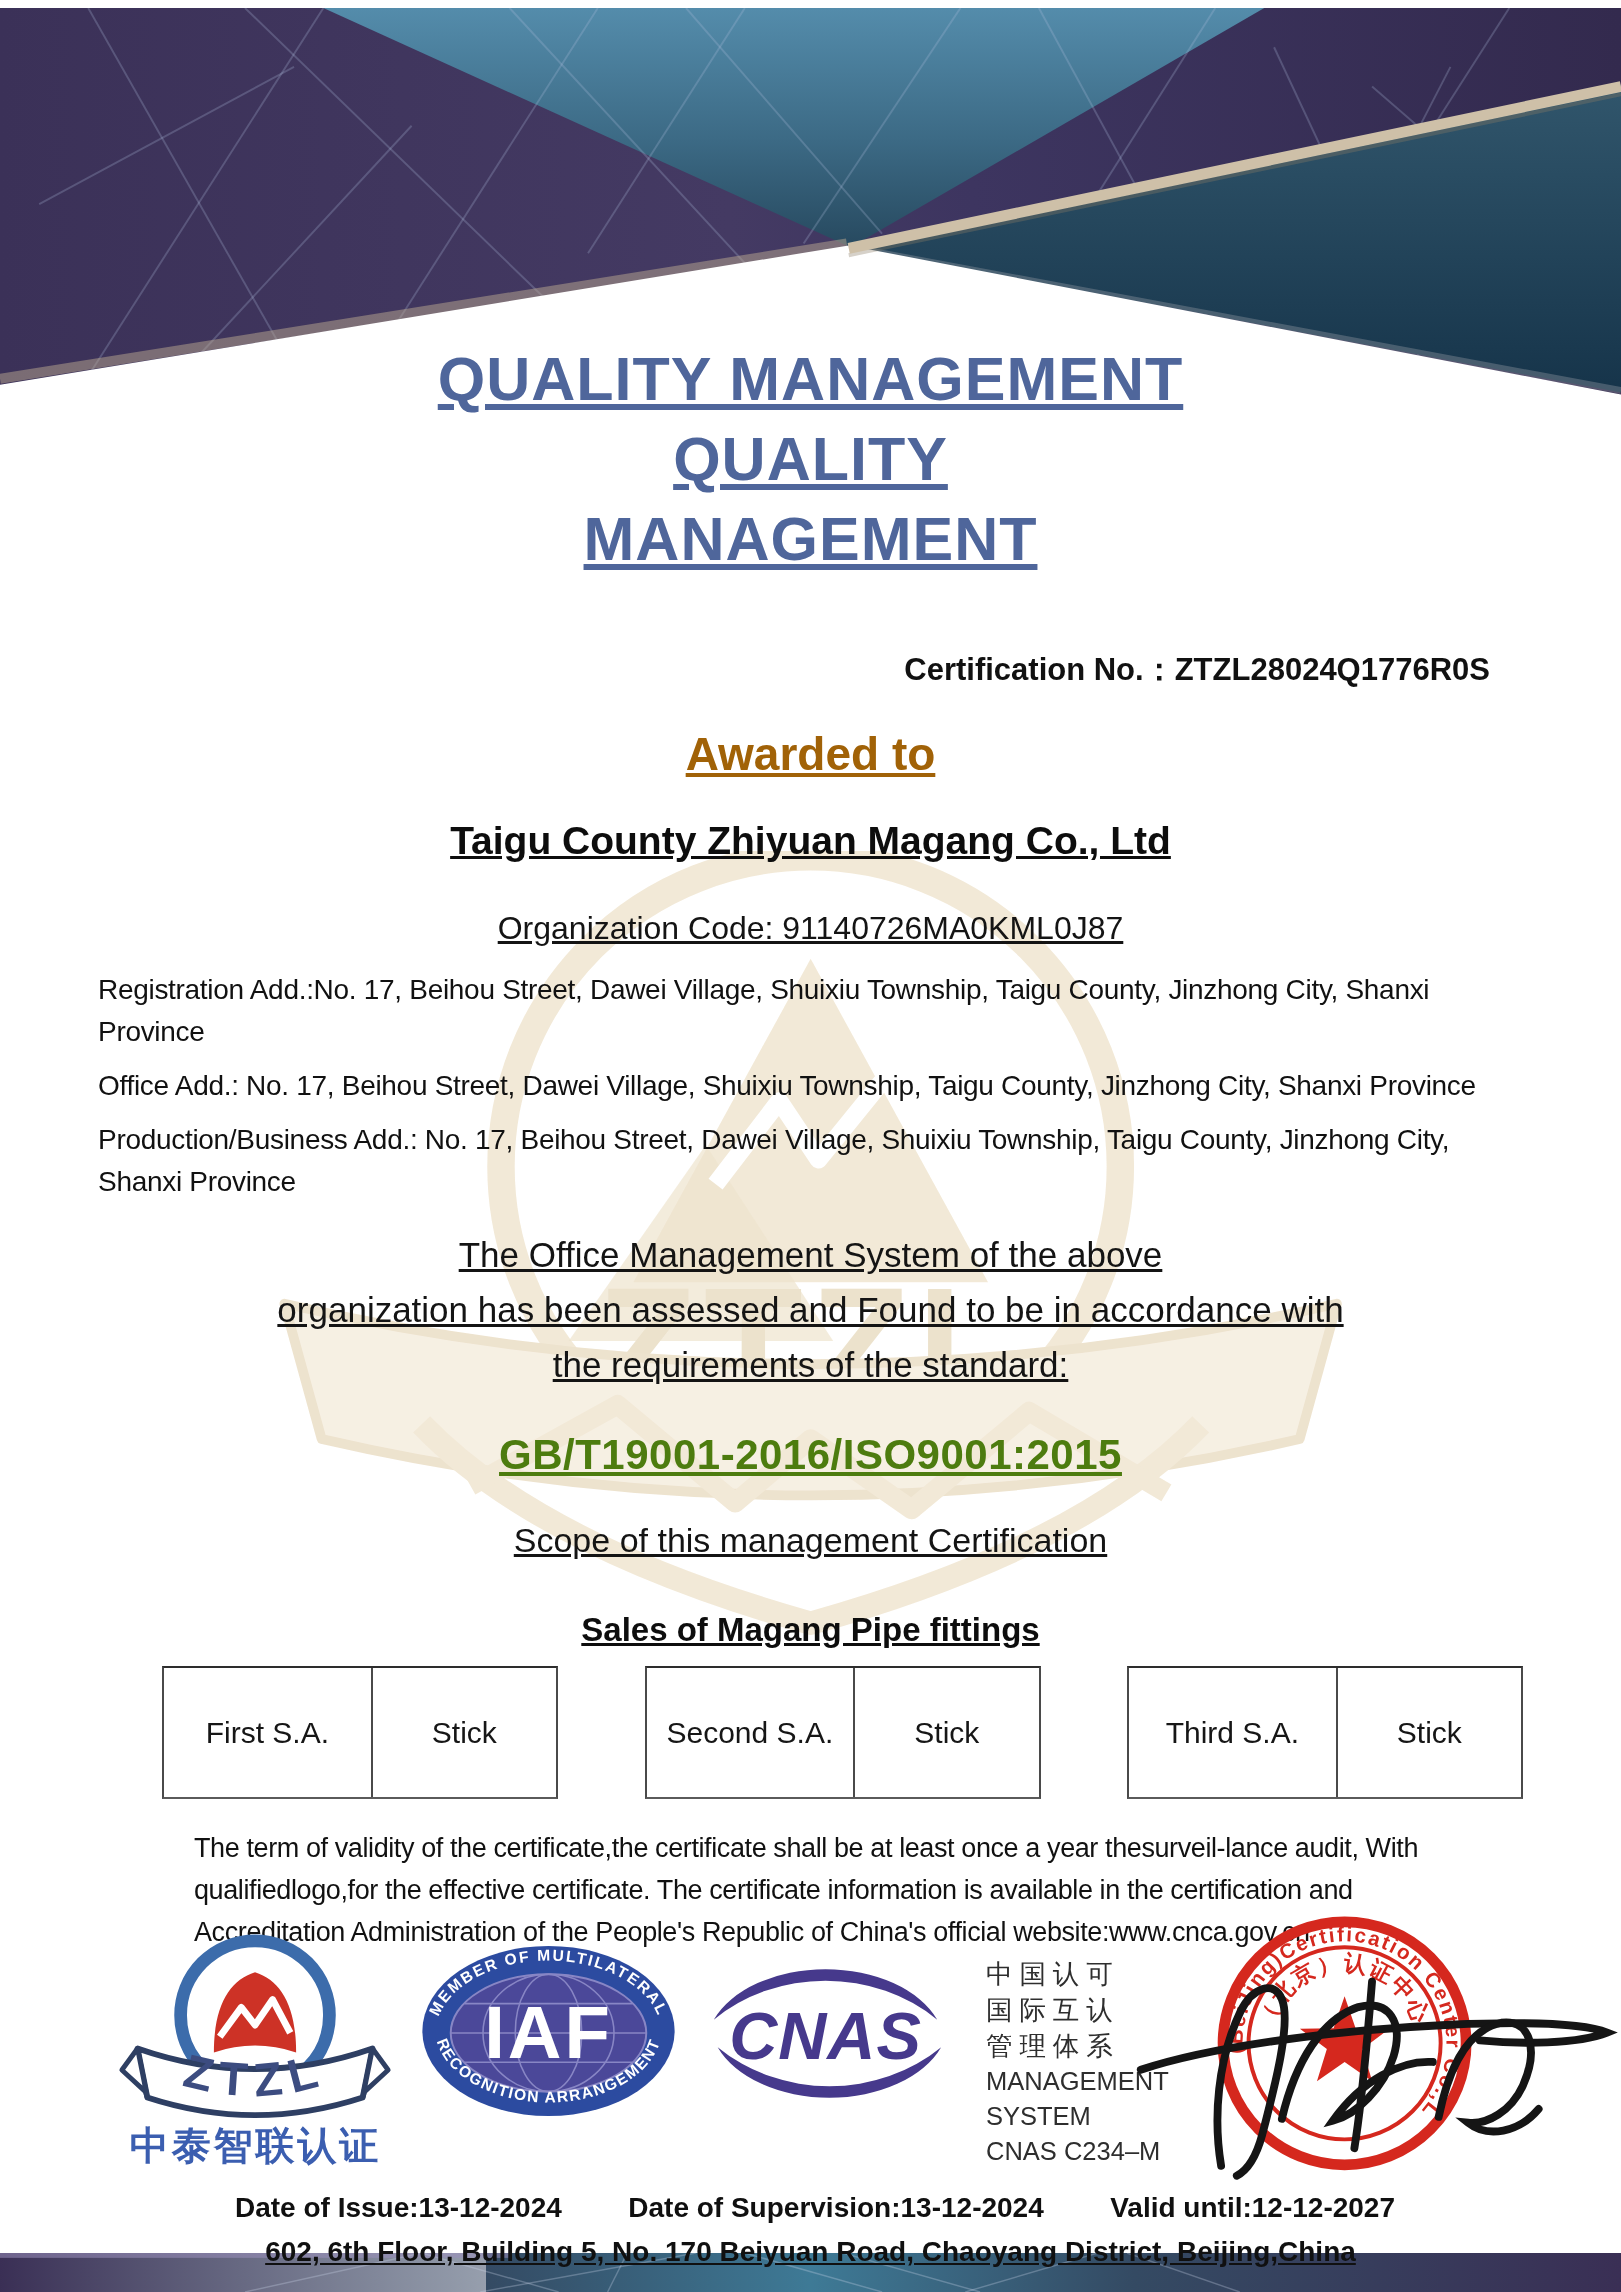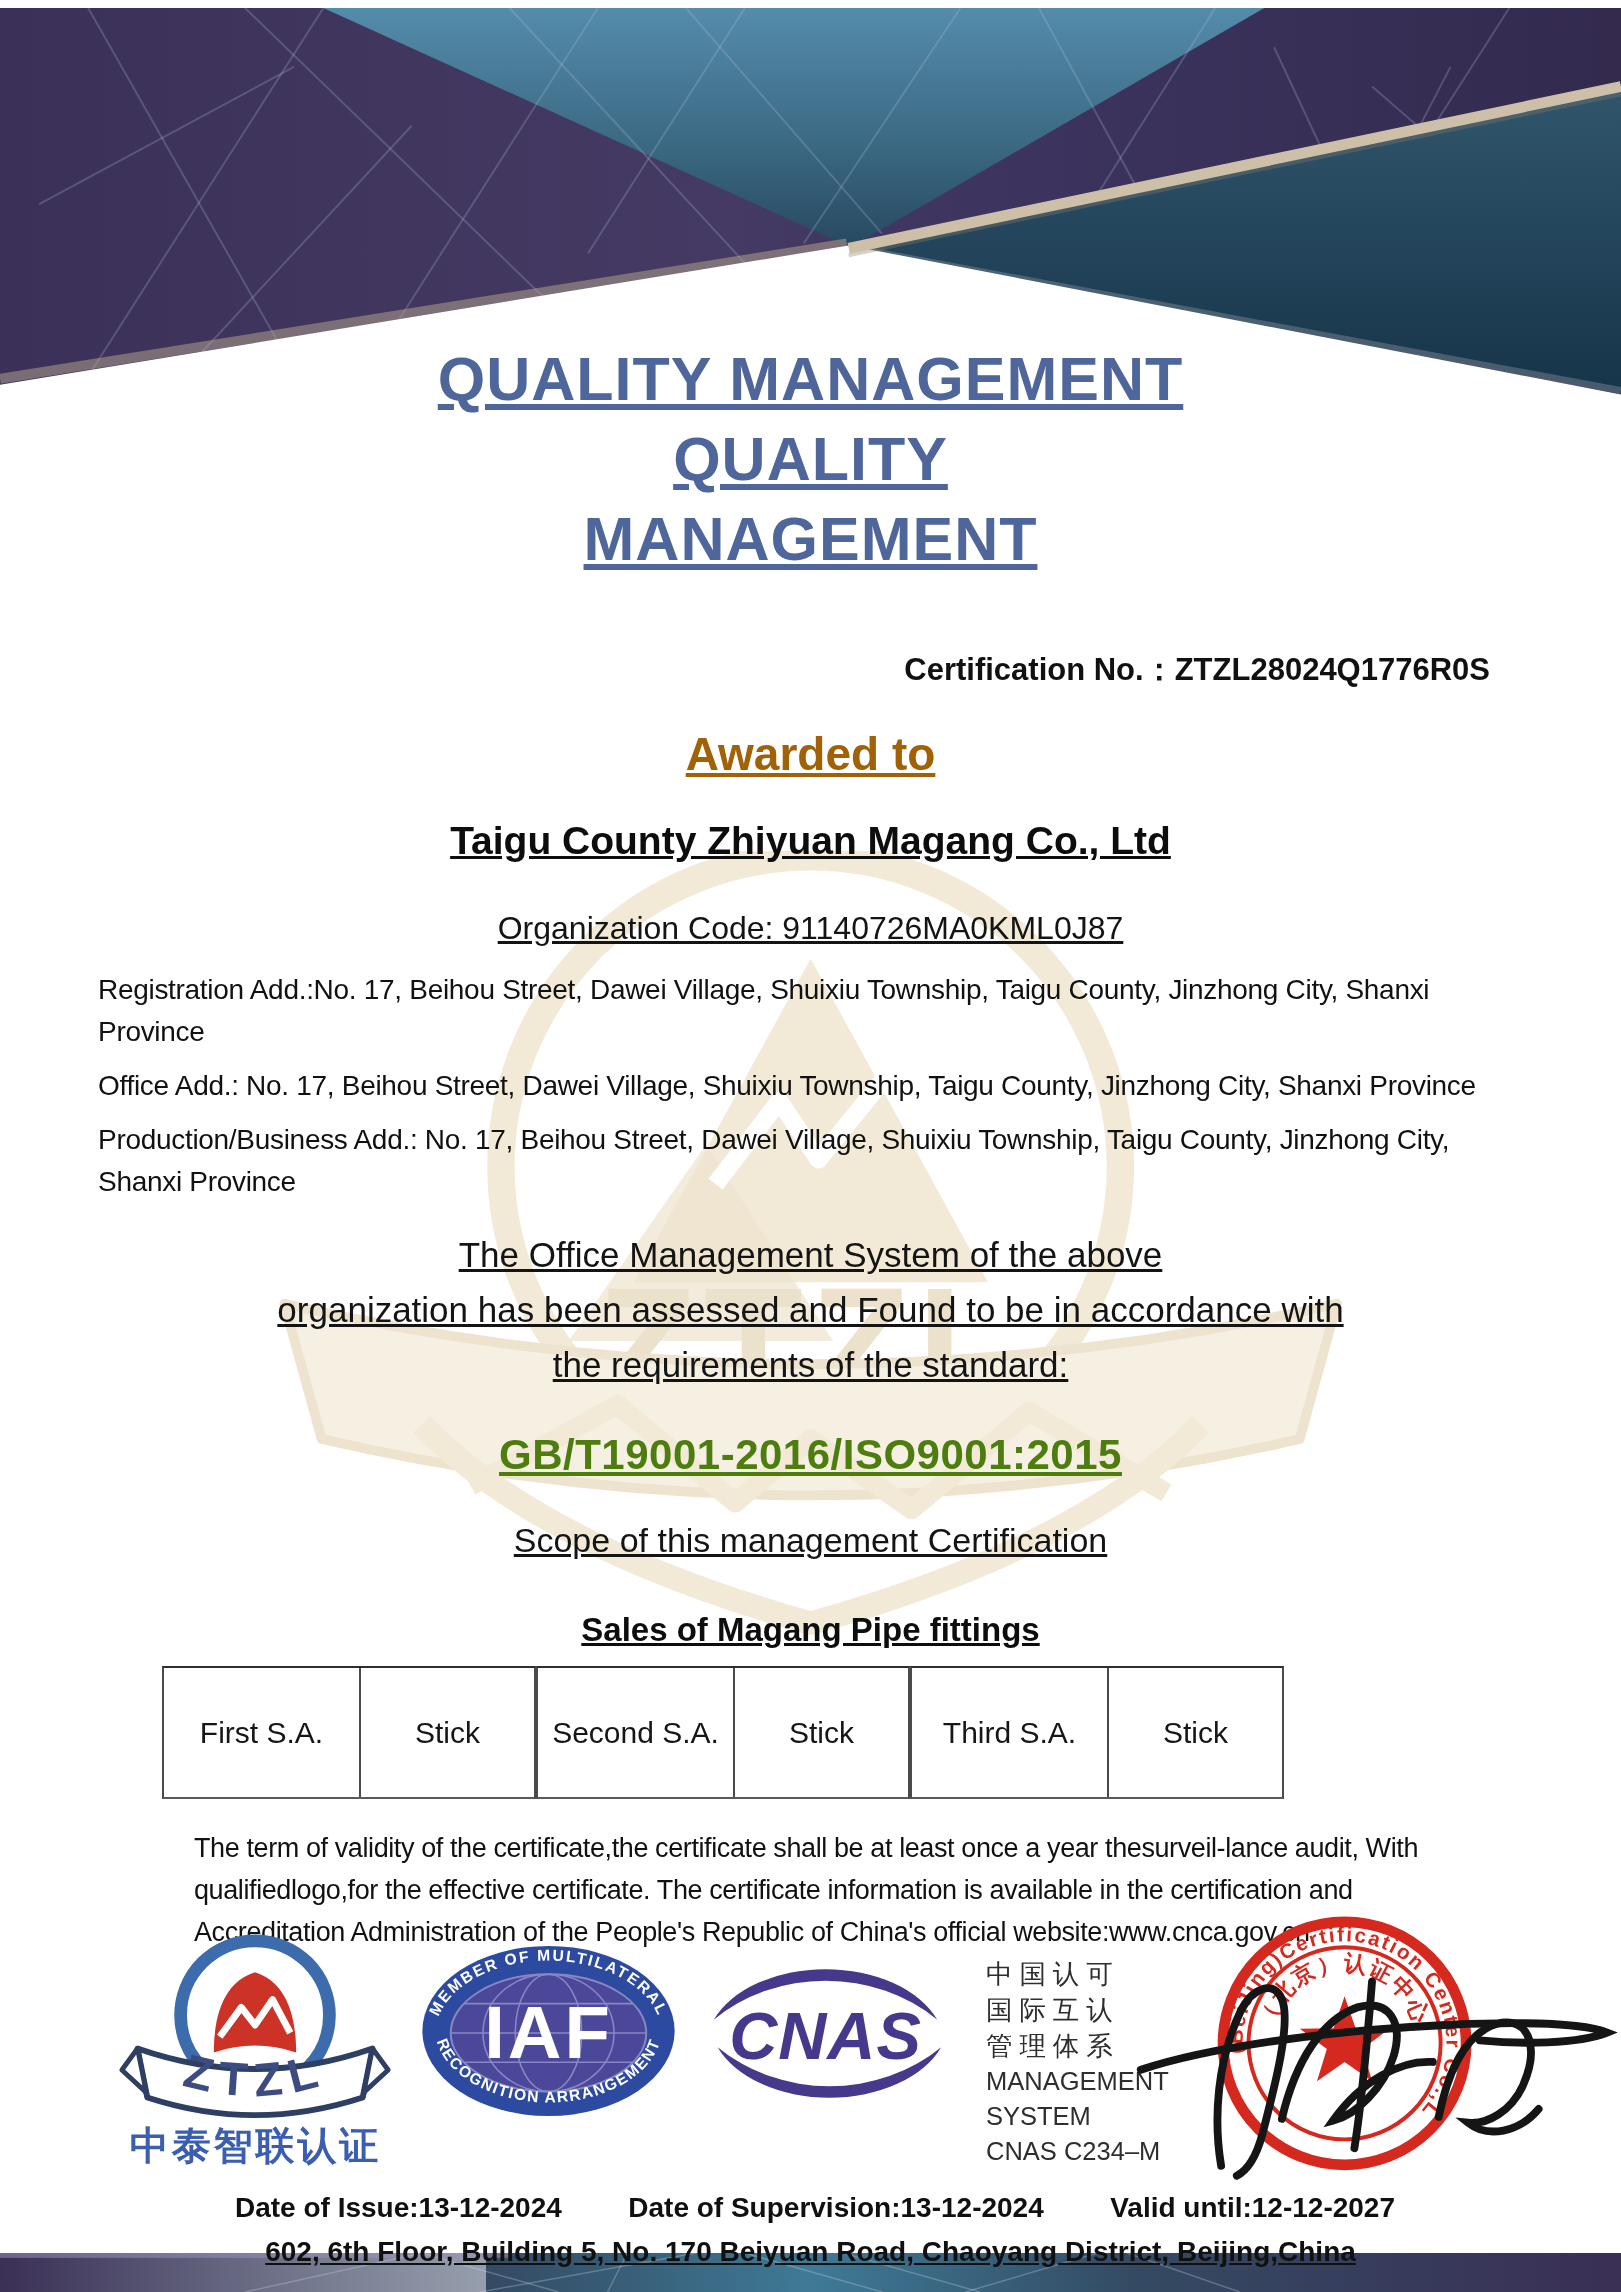--- a/index.html
+++ b/index.html
@@ -24,21 +24,21 @@
   .awarded{top:727px;font-size:46px;font-weight:bold;color:#a16207;}
   .company{top:819px;font-size:39px;font-weight:bold;color:#0d0d0d;}
   .orgcode{top:910px;font-size:32px;color:#141414;}
   .addresses{top:957px;left:86px;width:1462px;font-size:28px;line-height:42px;letter-spacing:-0.3px;color:#111;}
   .addresses p{margin:12px;}
   .statement{top:1227px;font-size:35px;line-height:55px;color:#141414;}
   .standard{top:1431px;font-size:42px;font-weight:bold;color:#4d7c0f;letter-spacing:0.5px;}
   .scope-label{top:1521px;font-size:34px;color:#141414;}
   .scope-value{top:1611px;font-size:33px;font-weight:bold;color:#0d0d0d;}
 
-  .audit-row{top:1666px;left:162px;width:1122px;height:133px;display:flex;justify-content:space-between;z-index:2;}
+  .audit-row{top:1666px;left:162px;width:1361px;height:133px;display:flex;justify-content:space-between;z-index:2;}
   .audit-table{width:396px;display:flex;background:#fff;border:2px solid #4a4a4a;border-top:2.9px solid #2d2d2d;border-bottom:2.9px solid #5a5a5a;box-sizing:border-box;}
   .audit-cell{display:flex;align-items:center;justify-content:center;font-size:30px;color:#161616;}
   .audit-cell.lbl{width:53%;border-right:2px solid #4a4a4a;}
   .audit-cell.val{width:47%;}
 
   .validity{top:1827px;left:194px;width:1266px;font-size:27px;line-height:42px;letter-spacing:-0.4px;color:#111;}
 
   .ztzl{left:116px;top:1925px;width:279px;height:245px;}
   .ztzl-caption{position:absolute;top:194px;left:0;width:100%;text-align:center;font-size:39px;font-weight:bold;color:#3b5eb0;letter-spacing:2.9px;}
   .iaf{left:417px;top:1943px;width:263px;height:176px;}

